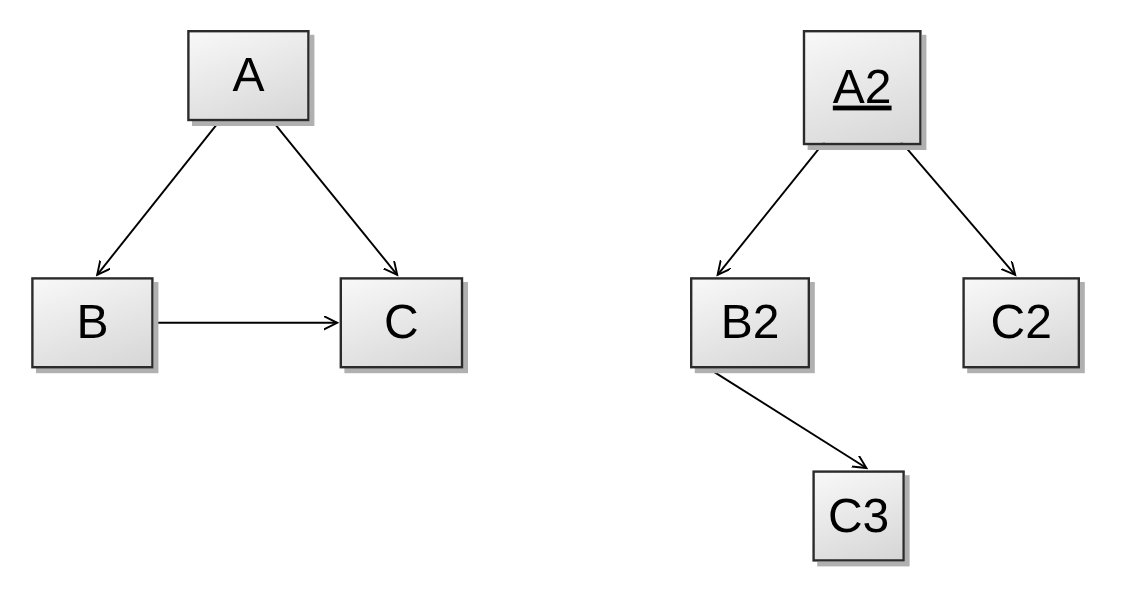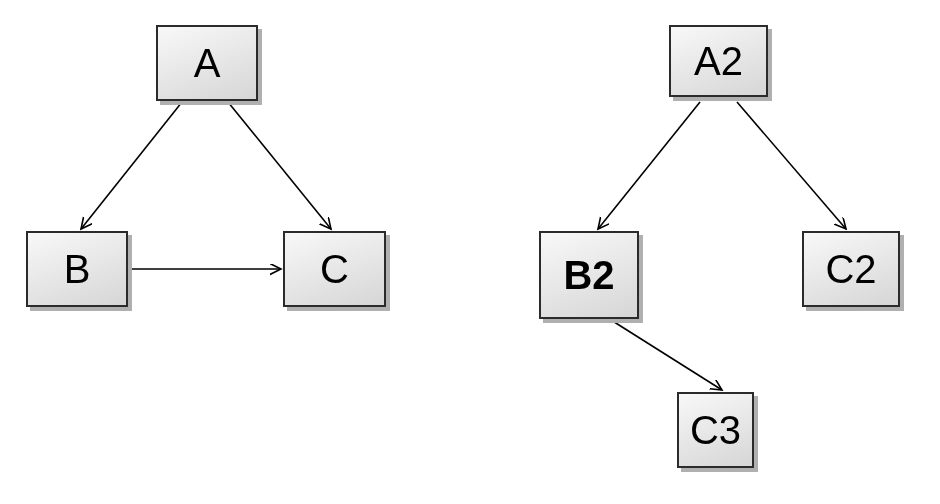--- a/index.html
+++ b/index.html
@@ -75,24 +75,24 @@
   <div>
       <div class="node" style="left: 156px; top: 25px; width: 102px; height: 76px;">
         <span class="node-label">A</span>
       </div>
       <div class="node" style="left: 26px; top: 231px; width: 102px; height: 76px;">
         <span class="node-label">B</span>
       </div>
       <div class="node" style="left: 283px; top: 231px; width: 103px; height: 76px;">
         <span class="node-label">C</span>
       </div>
-      <div class="node" style="left: 669px; top: 25px; width: 99px; height: 72px;">
+      <div class="node" style="left: 669px; top: 25px; width: 99px; height: 96px; text-decoration: underline;">
         <span class="node-label">A2</span>
       </div>
-      <div class="node" style="left: 539px; top: 231px; width: 100px; height: 88px; font-weight: bold;">
+      <div class="node" style="left: 575px; top: 231px; width: 100px; height: 76px;">
         <span class="node-label">B2</span>
       </div>
       <div class="node" style="left: 802px; top: 231px; width: 98px; height: 76px;">
         <span class="node-label">C2</span>
       </div>
       <div class="node" style="left: 677px; top: 392px; width: 77px; height: 76px;">
         <span class="node-label">C3</span>
       </div>
     </div>
 </div>

